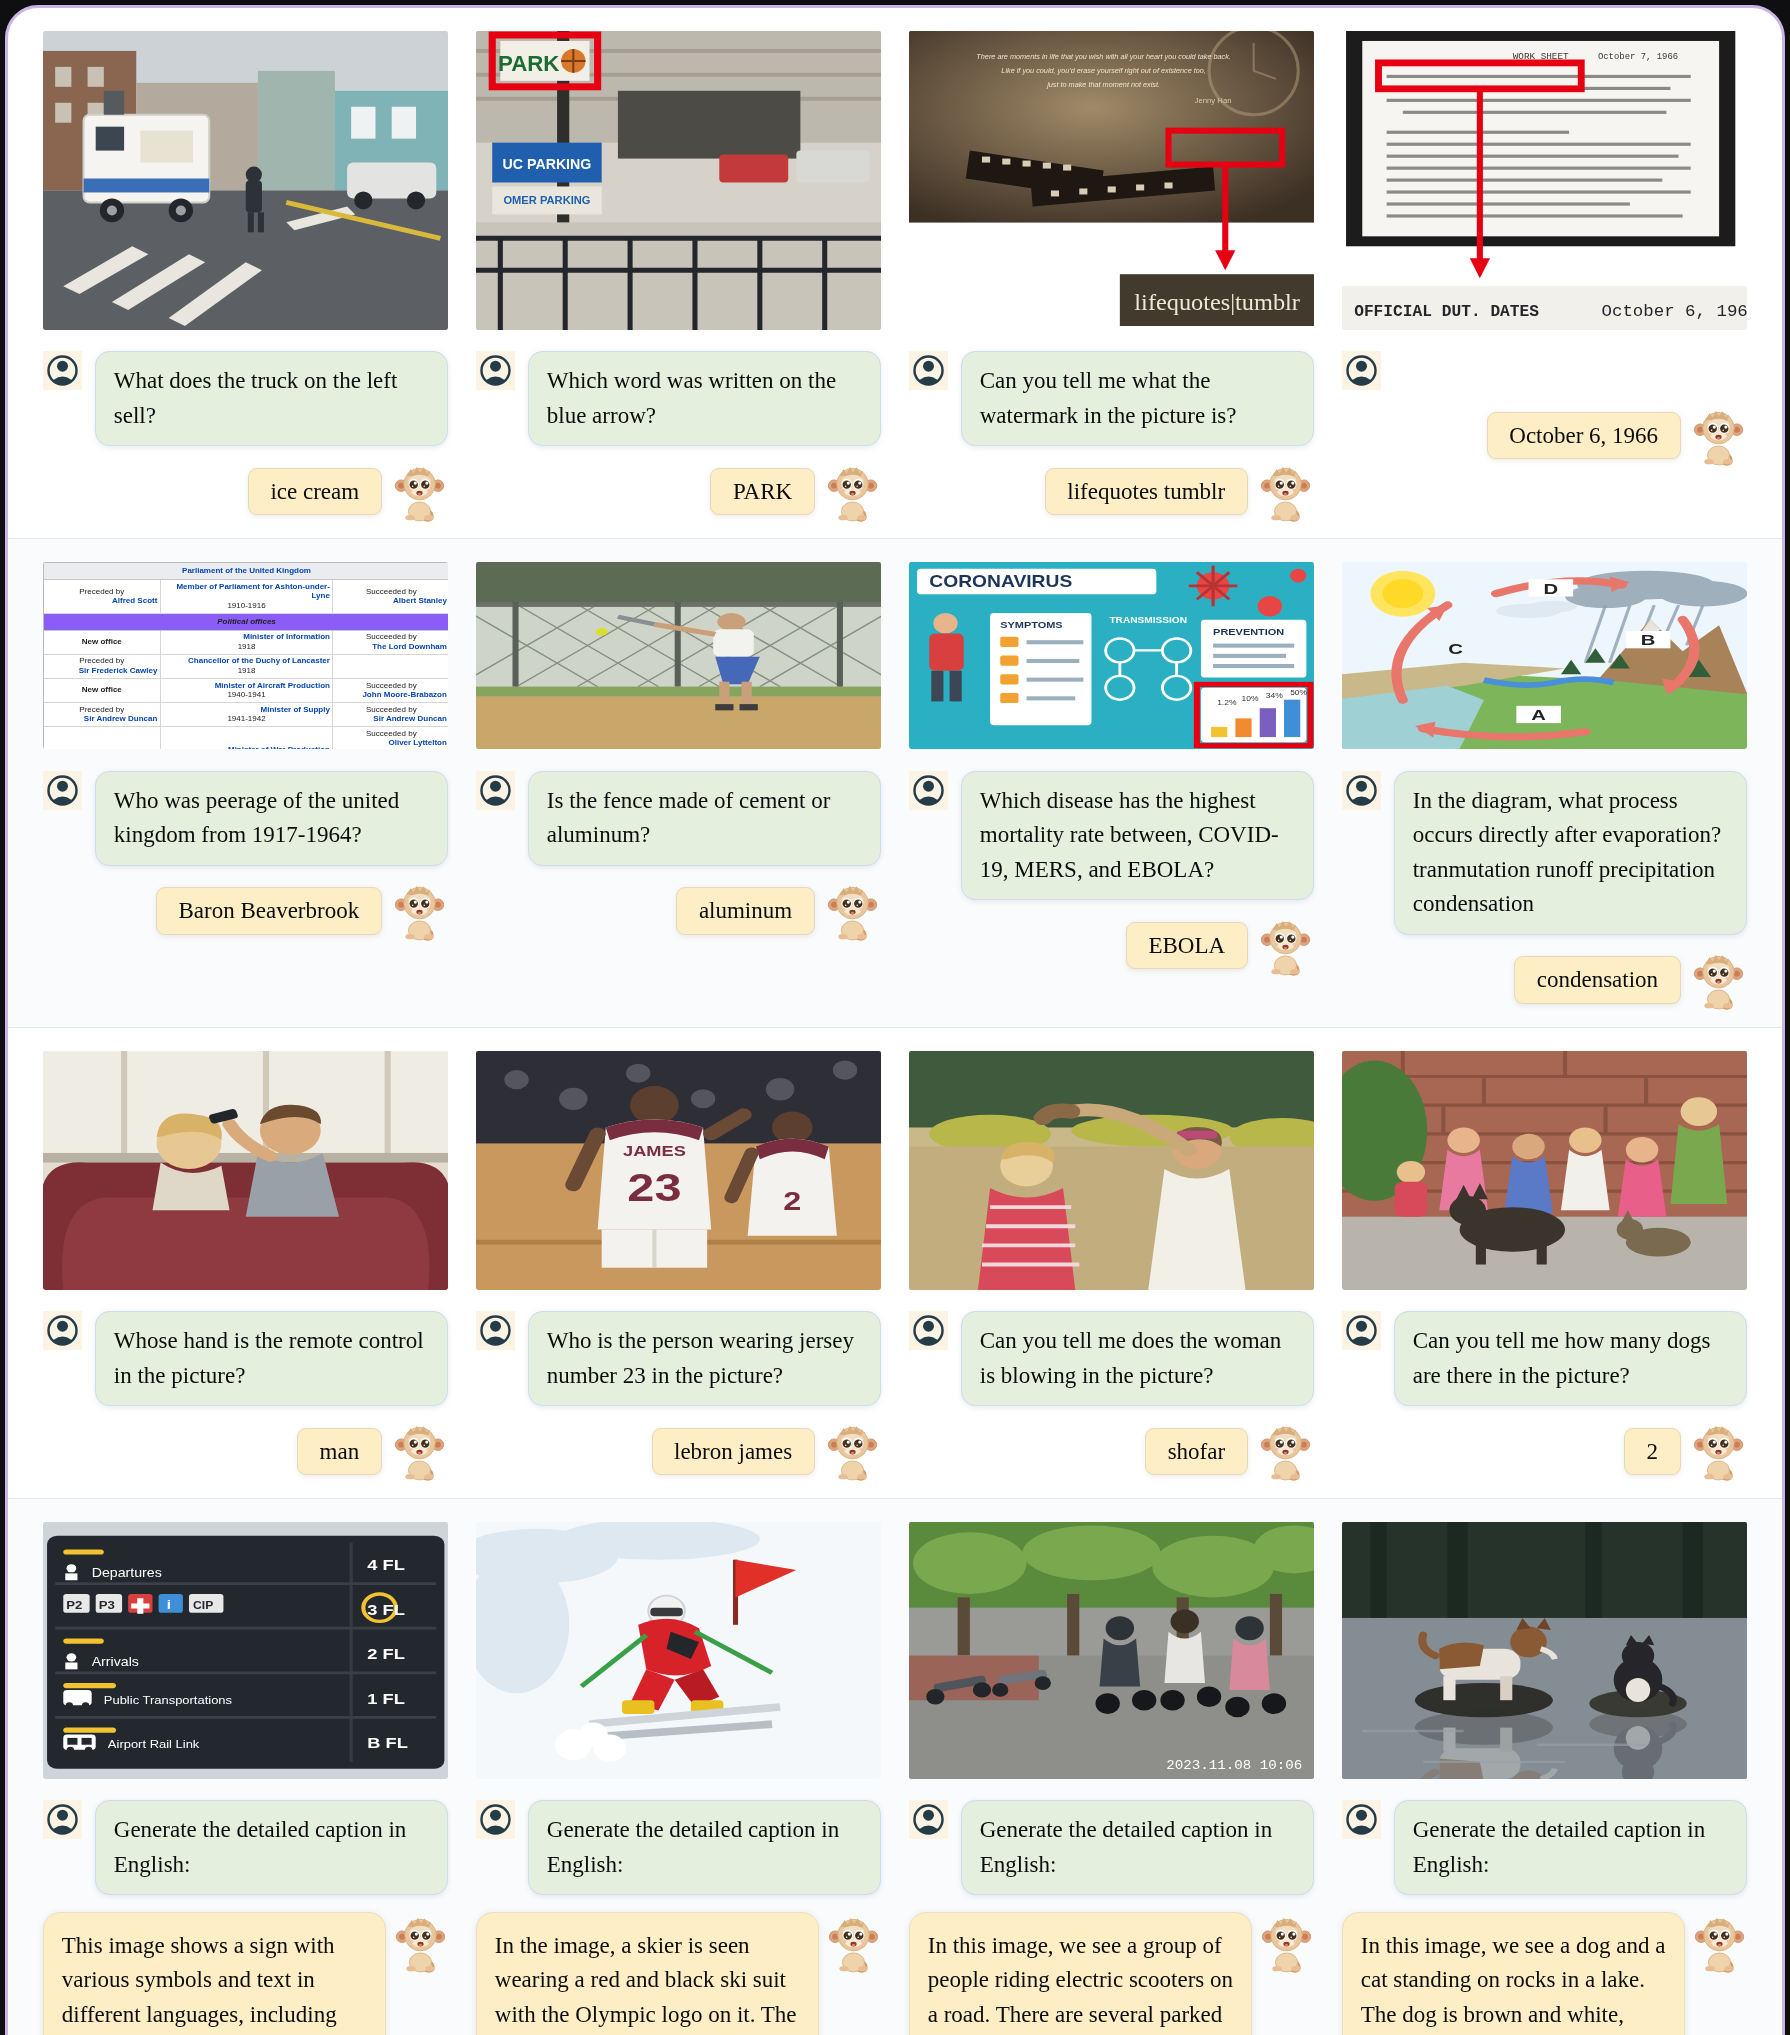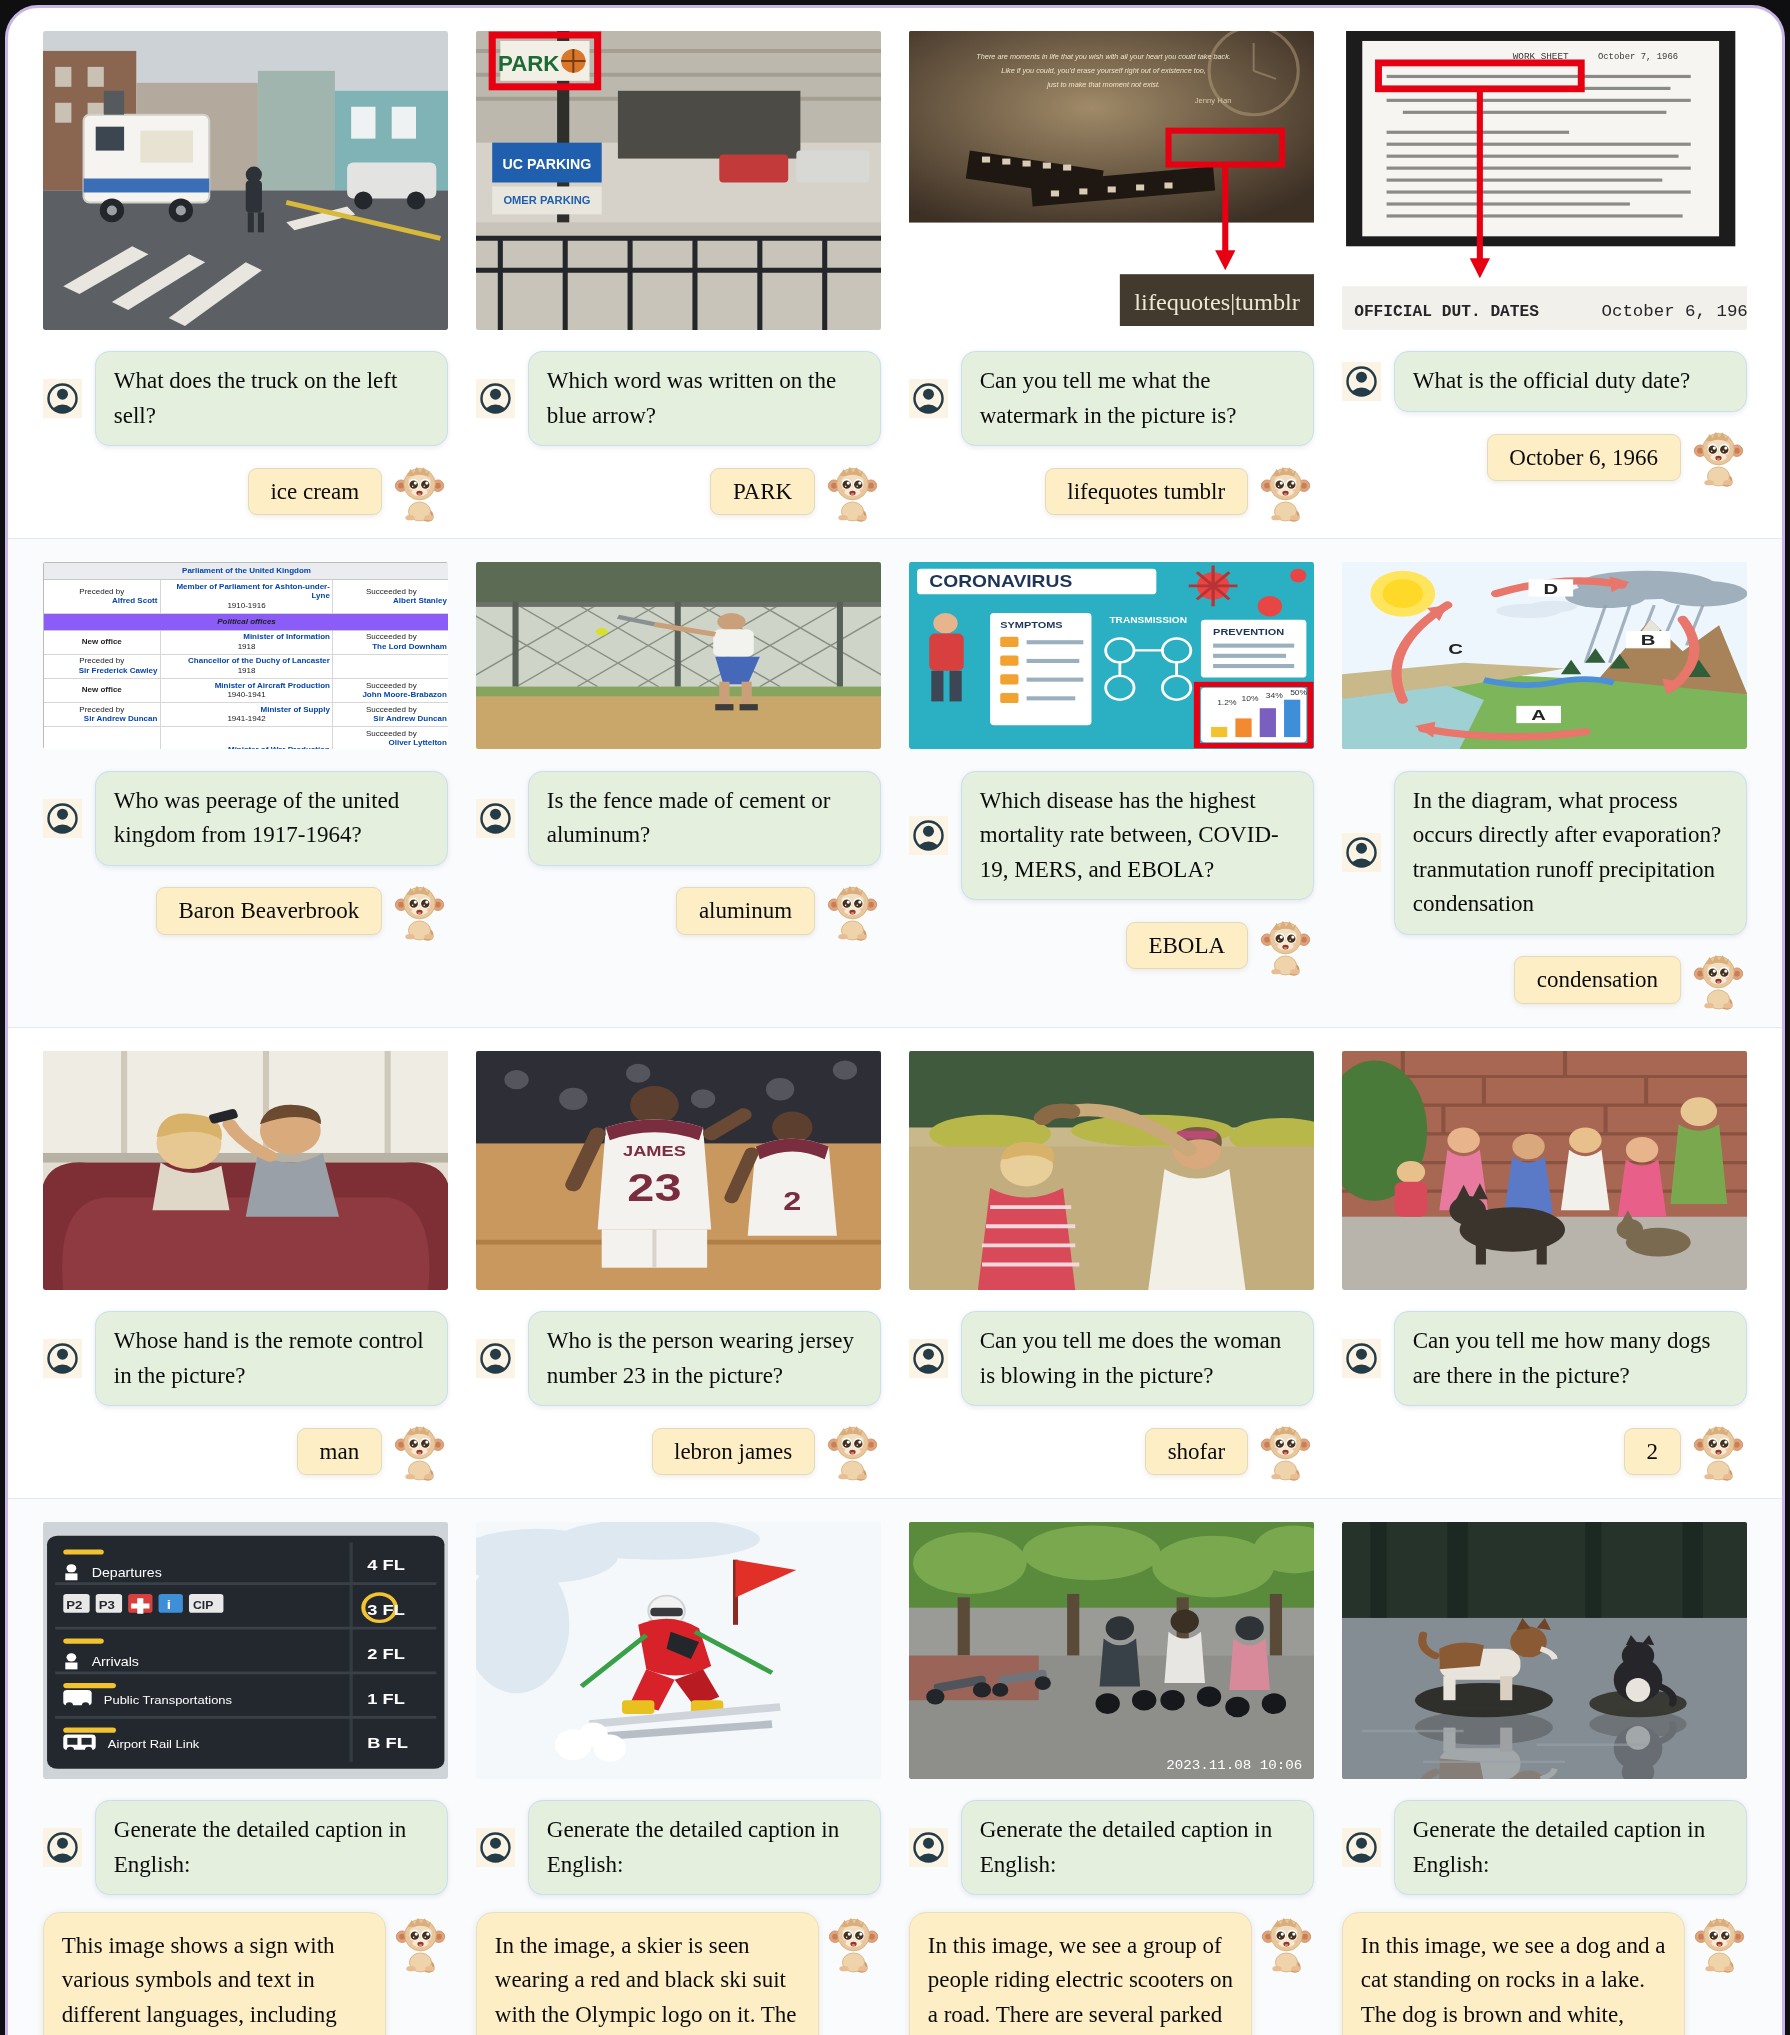--- a/index.html
+++ b/index.html
@@ -5,21 +5,21 @@
   html,body{margin:0;padding:0;background:#0f0f12;}
   body{width:1790px;font-family:"Liberation Serif",serif;}
   .panel{margin:4.8px;background:#ffffff;border:3px solid #c8b5e6;border-radius:33px;overflow:hidden;}
   .row{display:grid;grid-template-columns:repeat(4,1fr);column-gap:27.5px;padding:23px 35px 15.5px;}
   .row.alt{background:#fafbfd;}
   .row + .row{border-top:1.8px solid #e2e7f3;}
   .cell{display:flex;flex-direction:column;min-width:0;}
   .img{width:100%;position:relative;overflow:hidden;border-radius:2.4px;}
   .r1 .img{height:299px;} .r2 .img{height:187px;} .r3 .img{height:239px;text-align:right;} .r4 .img{height:257px;}
   .img svg{display:block;width:100%;height:100%;}
-  .qrow{display:flex;gap:13px;margin-top:21.5px;align-items:center;}
+  .qrow{display:flex;gap:13px;margin-top:21.5px;align-items:flex-start;}
   .avatar{width:39px;height:39px;flex:none;}
   .avatar svg{width:100%;height:100%;}
   .bubble{flex:1;background:#e4f0dd;border:1.2px solid #cadeeb;border-radius:14.4px;
           padding:12px 18px;font-size:23px;line-height:1.5;color:#0c0c0c;
           box-shadow:0 1.8px 4.8px rgba(40,70,110,.10);}
   .arow{display:flex;justify-content:flex-end;align-items:center;gap:9.6px;margin-top:14.4px;min-height:62px;}
   .abox{background:#fdeec6;border:1.2px solid #e3dabd;border-radius:9px;padding:6px 21.5px;
         font-size:23px;line-height:1.45;color:#0c0c0c;box-shadow:0 1.8px 4.8px rgba(120,100,40,.12);}
   .monkey{width:57px;height:62px;flex:none;}
   .monkey svg{width:100%;height:100%;}
@@ -347,21 +347,20 @@
   <clipPath id="avc3">
                 <circle cx="32" cy="32" r="23"></circle>
               </clipPath>
   <circle cx="32" cy="32" r="23" fill="#fbf3e4" stroke="#243b48" stroke-width="4"></circle>
   <g clip-path="url(#avc3)">
     <circle cx="32" cy="25" r="9" fill="#243b48"></circle>
     <path d="M13 58 a19 16 0 0 1 38 0 z" fill="#243b48"></path>
   </g>
 </svg>
 </span>
-        <div class="bubble">What is the official duty date?</div>
       </div>
       <div class="arow">
         <div class="abox">October 6, 1966</div>
         <span class="monkey">
 <svg viewBox="0 0 100 118">
   <path d="M60 112 q16 4 14 -9 q-2 -10 -11 -8" fill="none" stroke="#cf9f6b" stroke-width="5" stroke-linecap="round"></path>
   <ellipse cx="50" cy="96" rx="21" ry="18" fill="#eed3ab" stroke="#d6ab77" stroke-width="1.5"></ellipse>
   <ellipse cx="32" cy="108" rx="9" ry="5" fill="#e9bd93"></ellipse>
   <ellipse cx="68" cy="108" rx="9" ry="5" fill="#e9bd93"></ellipse>
   <circle cx="15" cy="47" r="11" fill="#dfa47b" stroke="#c78a5f" stroke-width="1.5"></circle>

